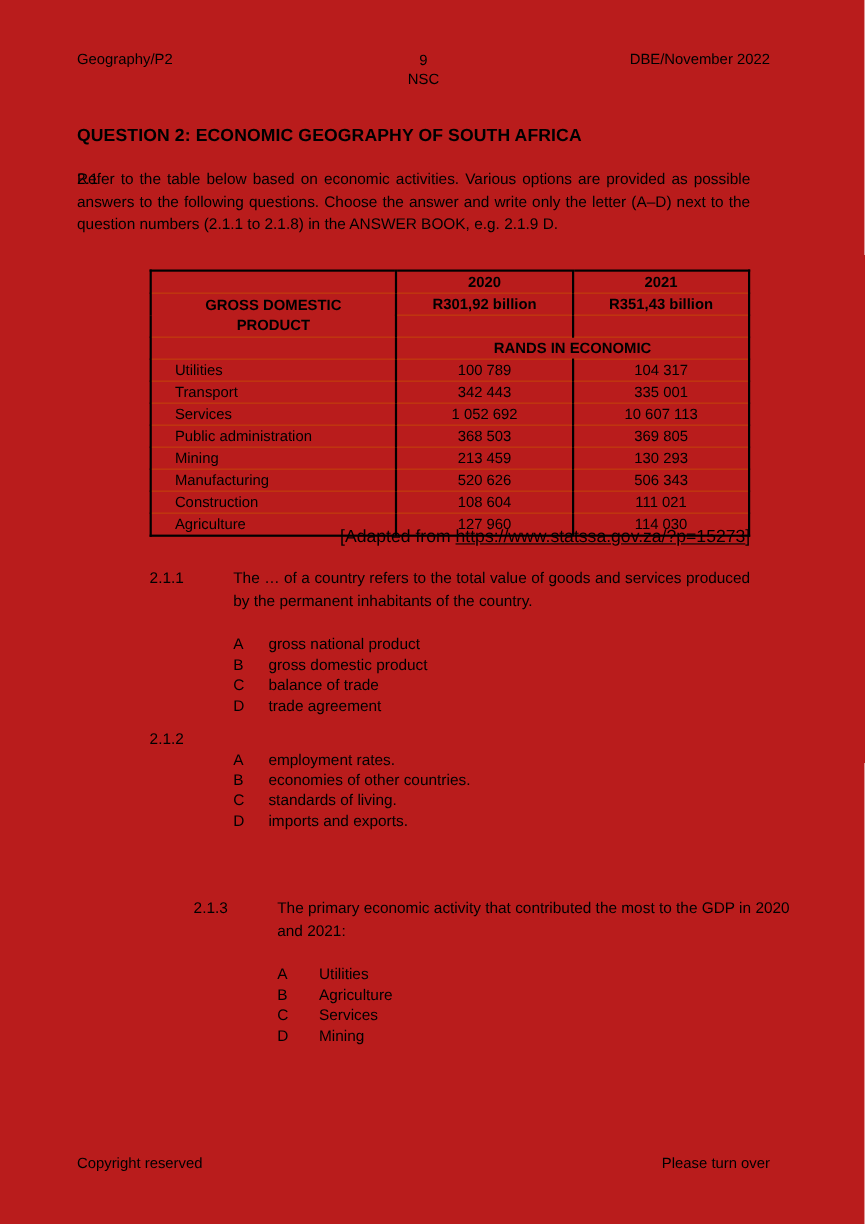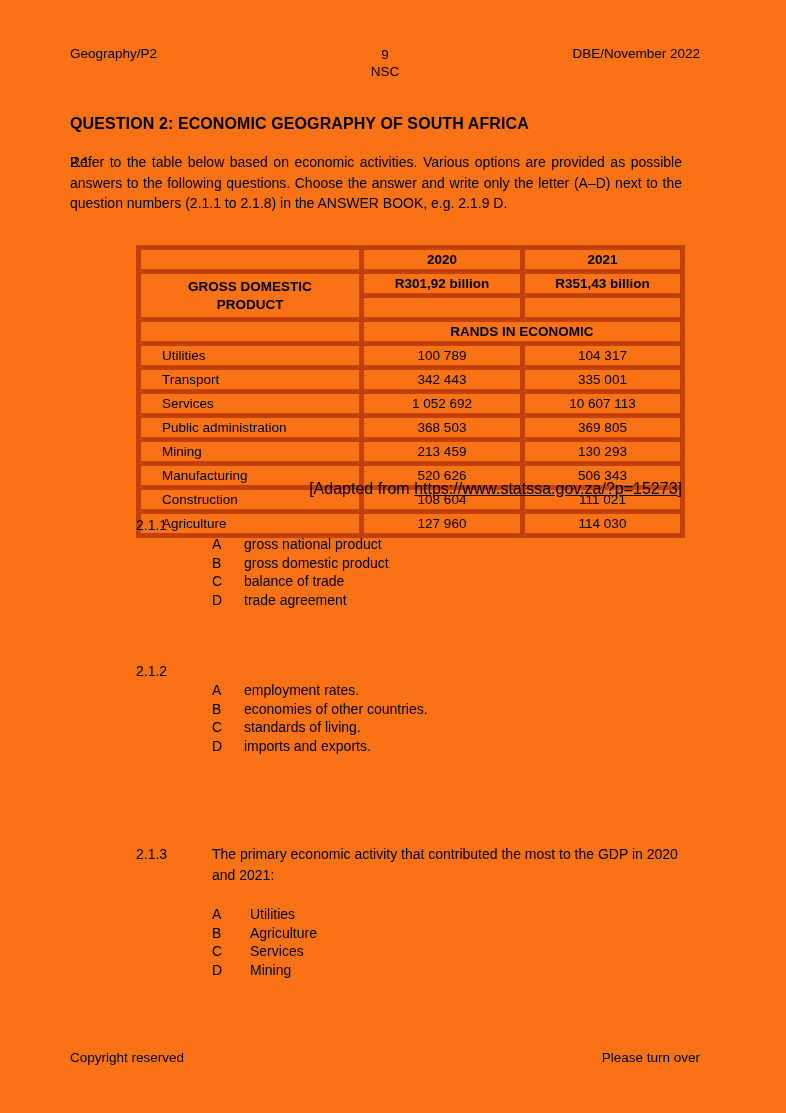--- a/index.html
+++ b/index.html
@@ -8,21 +8,21 @@
     background: #ffffff;
   }
   body {
     font-family: "Liberation Sans", sans-serif;
     color: #000000;
   }
   .page {
     position: relative;
     width: 786px;
     height: 1113px;
-    background: #f97316;
+    background: #b91c1c;
     overflow: hidden;
   }
 
   
   .runhead {
     position: absolute;
     left: 70px;
     top: 46px;
     width: 630px;
     height: 40px;
@@ -90,21 +90,21 @@
     border-collapse: collapse;
     width: 544px;
     table-layout: fixed;
     font-size: 13.5px;
     border: 2.5px solid #000;
   }
   table.gdp col.c1 { width: 223px; }
   table.gdp col.c2 { width: 161px; }
   table.gdp col.c3 { width: 160px; }
   table.gdp td {
-    border: 5px solid #c2410c;
+    border: 1px solid #c2410c;
     padding: 1px 21px;
     height: 17px;
     vertical-align: middle;
   }
   table.gdp td.vsep-r { border-right: 2.5px solid #000; }
   .cell-center { text-align: center; }
   .cell-bold { font-weight: bold; }
   .cell-blank { }
   .gdp-label {
     text-align: center;
@@ -290,20 +290,21 @@
       </tbody>
     </table>
   </div>
 
   <div class="source">
     <span>[Adapted from </span><span class="url">https://www.statssa.gov.za/?p=15273</span><span>]</span>
   </div>
 
   <div class="subq" style="top: 515px;">
     <span class="num">2.1.1</span>
+    <div class="stem">The … of a country refers to the total value of goods and services produced by the permanent inhabitants of the country.</div>
     <div class="options">
       <div class="opt">
         <span class="letter">A</span>
         <span class="otext">gross national product</span>
       </div>
       <div class="opt">
         <span class="letter">B</span>
         <span class="otext">gross domestic product</span>
       </div>
       <div class="opt">
@@ -332,21 +333,21 @@
         <span class="letter">C</span>
         <span class="otext">standards of living.</span>
       </div>
       <div class="opt">
         <span class="letter">D</span>
         <span class="otext">imports and exports.</span>
       </div>
     </div>
   </div>
 
-  <div class="subq" style="top: 844px;">
+  <div class="subq" style="top: 815px; margin-left: 40px;">
     <span class="num">2.1.3</span>
     <div class="stem nojust">The primary economic activity that contributed the most to the GDP in 2020 and 2021:</div>
     <div class="options">
       <div class="opt wide">
         <span class="letter">A</span>
         <span class="otext">Utilities</span>
       </div>
       <div class="opt wide">
         <span class="letter">B</span>
         <span class="otext">Agriculture</span>

